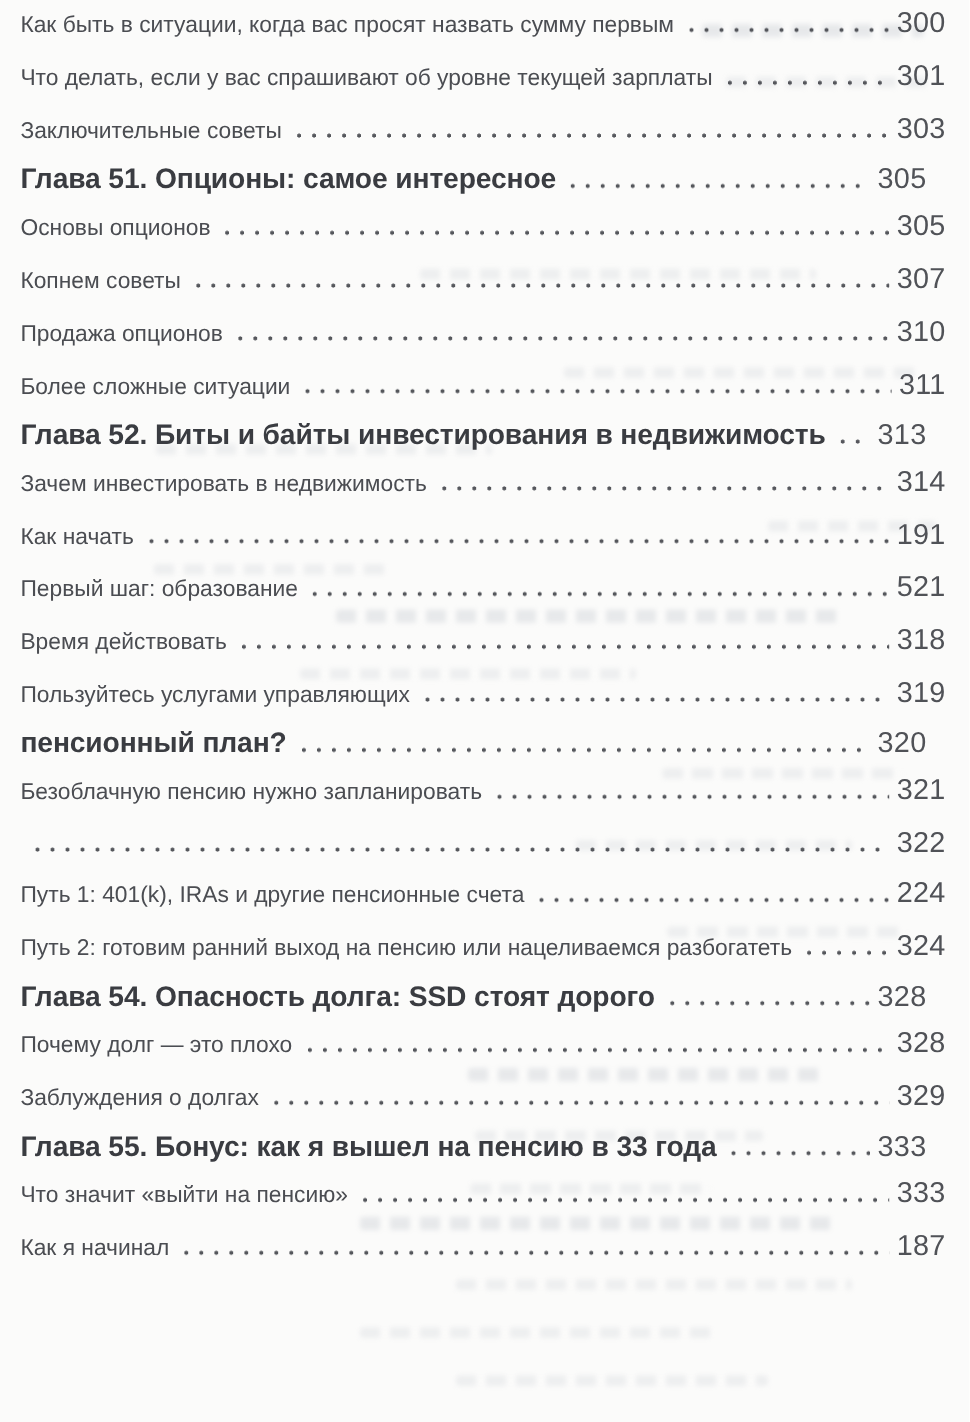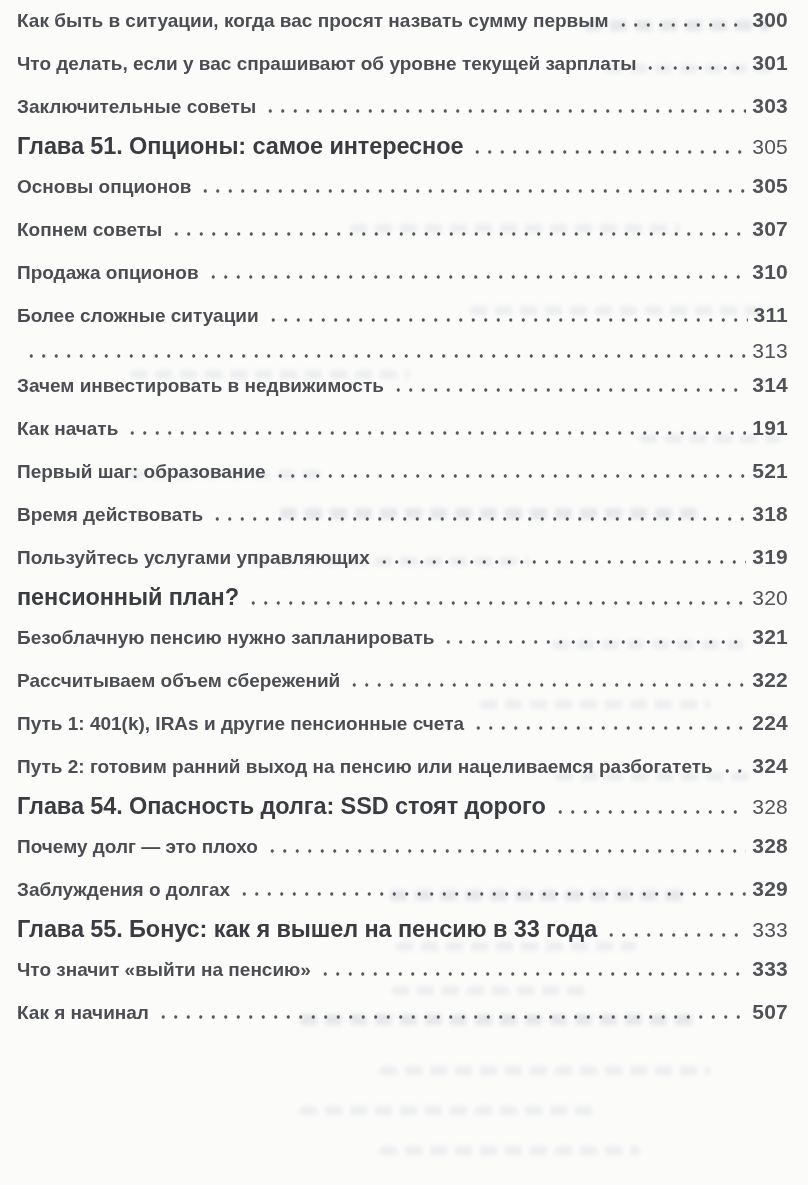--- a/index.html
+++ b/index.html
@@ -43,46 +43,45 @@
   .row{
     display:flex;
     align-items:baseline;
     overflow:hidden;
   }
   .entry{
     font-size:19px;
     line-height:21px;
     color:var(--entry);
     margin-bottom:21px;
-    font-weight:bold;
   }
   .label{
     white-space:nowrap;
     flex:0 0 auto;
   }
   .dots{
     flex:1 1 14px;
     min-width:0;
     height:4px;
     align-self:baseline;
     margin:0 6px 0 8px;
     background-image:radial-gradient(circle, var(--dots) 1.45px, transparent 1.9px);
     background-size:12.5px 4px;
     background-repeat:repeat-x;
     background-position:left bottom;
   }
   .pagenum{
     flex:0 0 auto;
-    font-size:21px;
+    font-size:24px;
     line-height:21px;
     color:var(--num);
     letter-spacing:.2px;
   }
   .chapter{
-    margin:-7px 0 13px 0;
+    margin:-7px 16px 13px 0;
     color:var(--heading);
   }
   .chapter .hline{
     font-size:23.5px;
     line-height:31px;
     font-weight:bold;
     letter-spacing:-.1px;
   }
   .chapter .pagenum{
     font-weight:400;
@@ -155,20 +154,21 @@
         <span class="dots"></span>
         <span class="pagenum">310</span>
       </div>
       <div class="row entry">
         <span class="label">Более сложные ситуации</span>
         <span class="dots"></span>
         <span class="pagenum">311</span>
       </div>
       <div class="chapter">
         <div class="row hline">
+          <span class="label">Глава 52. Биты и байты инвестирования в недвижимость</span>
           <span class="dots"></span>
           <span class="pagenum">313</span>
         </div>
       </div>
       <div class="row entry">
         <span class="label">Зачем инвестировать в недвижимость</span>
         <span class="dots"></span>
         <span class="pagenum">314</span>
       </div>
       <div class="row entry">
@@ -197,21 +197,20 @@
           <span class="dots"></span>
           <span class="pagenum">320</span>
         </div>
       </div>
       <div class="row entry">
         <span class="label">Безоблачную пенсию нужно запланировать</span>
         <span class="dots"></span>
         <span class="pagenum">321</span>
       </div>
       <div class="row entry">
-        <span class="label">Рассчитываем объем сбережений</span>
         <span class="dots"></span>
         <span class="pagenum">322</span>
       </div>
       <div class="row entry">
         <span class="label">Путь 1: 401(k), IRAs и другие пенсионные счета</span>
         <span class="dots"></span>
         <span class="pagenum">224</span>
       </div>
       <div class="row entry">
         <span class="label">Путь 2: готовим ранний выход на пенсию или нацеливаемся разбогатеть</span>
@@ -243,16 +242,16 @@
         </div>
       </div>
       <div class="row entry">
         <span class="label">Что значит «выйти на пенсию»</span>
         <span class="dots"></span>
         <span class="pagenum">333</span>
       </div>
       <div class="row entry">
         <span class="label">Как я начинал</span>
         <span class="dots"></span>
-        <span class="pagenum">507</span>
+        <span class="pagenum">187</span>
       </div>
     </div>
 </div>
 
 </body></html>

